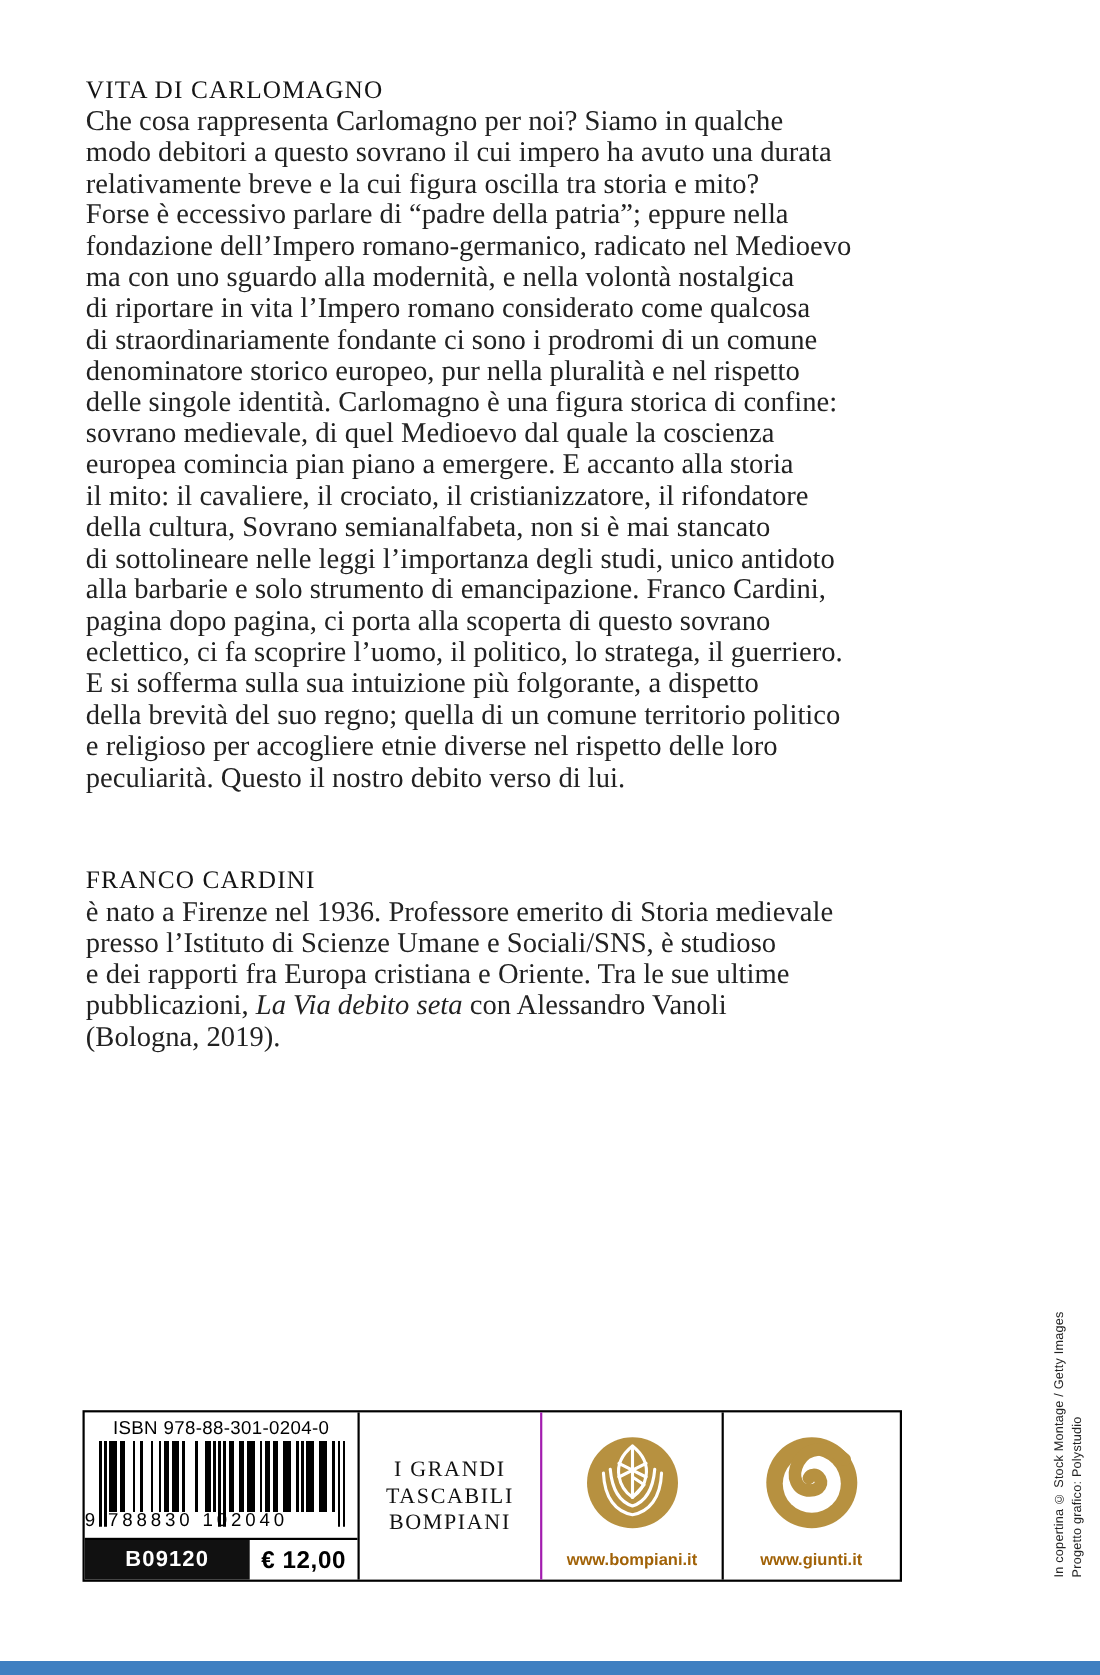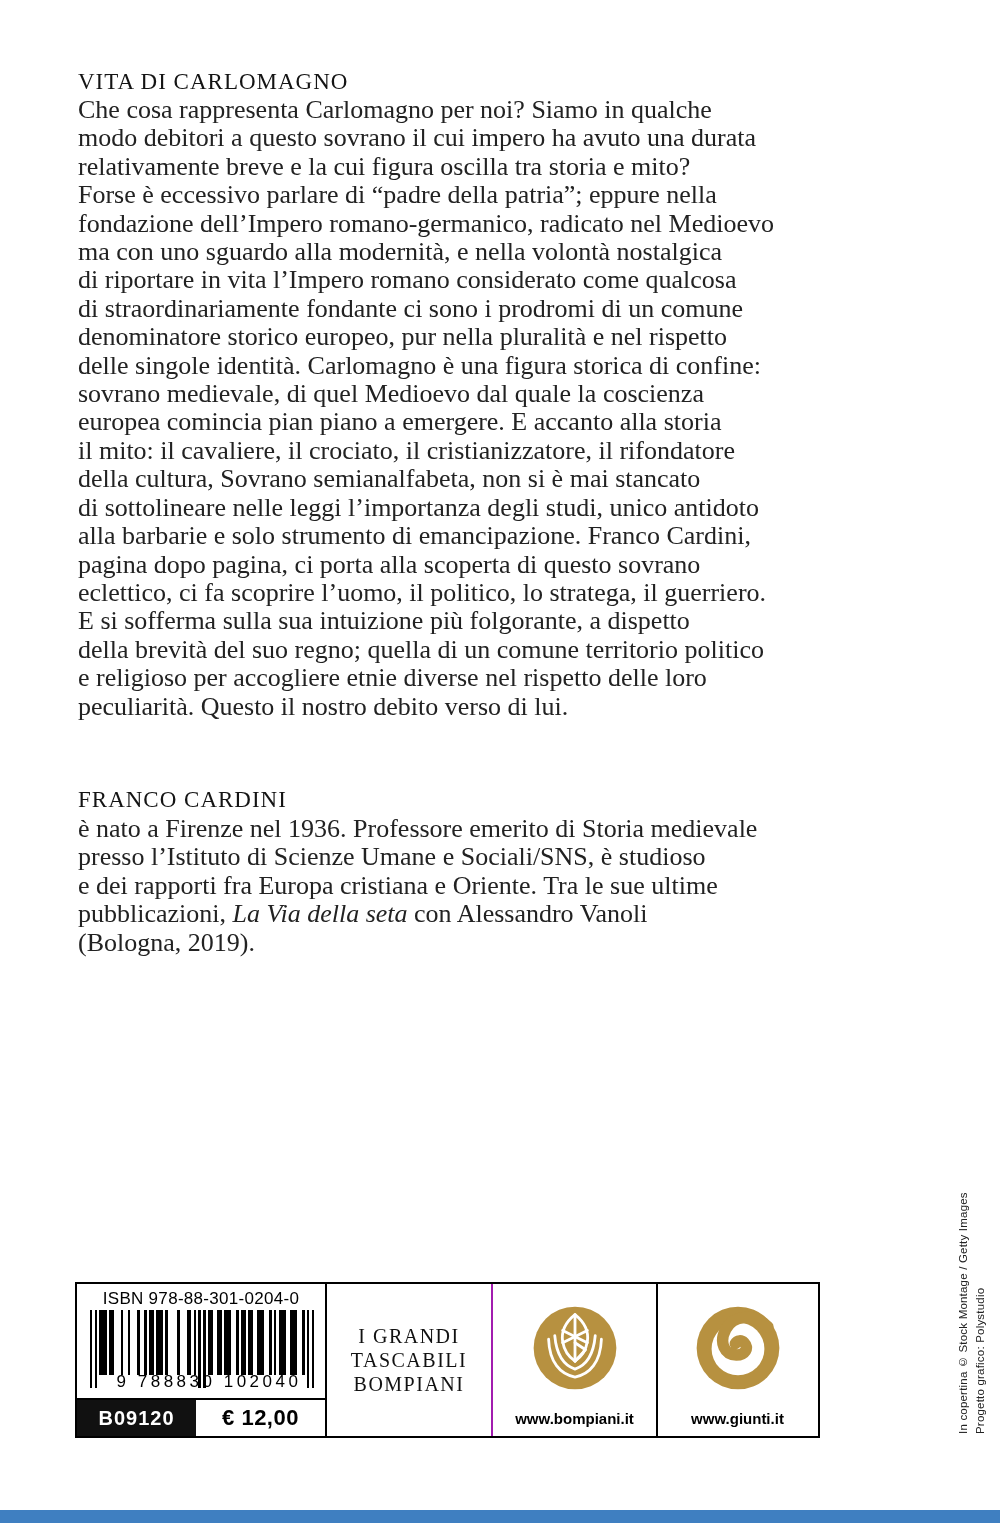--- a/index.html
+++ b/index.html
@@ -67,50 +67,50 @@
   .isbn{
     position:absolute;top:5px;left:0;right:0;
     text-align:center;
     font-size:17px;letter-spacing:0.3px;color:#000;
   }
   .barcode{
     position:absolute;left:13px;top:26px;
     width:224px;height:78px;
   }
   .ean{
-    position:absolute;top:88px;left:16px;right:0;
-    text-align:center;
+    position:absolute;top:88px;left:0;right:0;
+    text-align:left;
     font-size:17px;letter-spacing:3.5px;color:#000;
   }
   .coderow{
     position:absolute;left:0;right:0;bottom:0;height:36px;
     border-top:2px solid #000;box-sizing:content-box;
     display:flex;
   }
   .code{
-    width:119px;background:#111;color:#fff;
+    width:150px;background:#111;color:#fff;
     display:flex;align-items:center;justify-content:center;
     font-weight:bold;font-size:20px;letter-spacing:1px;
   }
   .price{
     flex:1;display:flex;align-items:center;justify-content:center;
     font-weight:bold;font-size:22px;color:#000;letter-spacing:0.5px;
   }
   .series{
     font-family:"Liberation Serif", serif;
     font-size:20px;line-height:24px;letter-spacing:1.5px;
     text-align:center;color:#111;
   }
   .logo{
     position:absolute;top:20px;left:50%;
     width:88px;height:88px;margin-left:-44px;
   }
   .url{
     position:absolute;bottom:9px;left:0;right:0;
-    text-align:center;font-weight:bold;font-size:15px;color:#000000;
+    text-align:center;font-weight:bold;font-size:15px;color:#a16207;
   }
   .bottombar{
     position:absolute;left:0;right:0;bottom:0;height:13px;
   }
 </style>
 </head>
 <body>
 
 <div class="page">
 
@@ -142,21 +142,21 @@
       </div>
   </section>
 
   <section class="bio">
     <div class="heading">FRANCO CARDINI</div>
     <div>
         <div class="line">è nato a Firenze nel 1936. Professore emerito di Storia medievale</div>
         <div class="line">presso l’Istituto di Scienze Umane e Sociali/SNS, è studioso</div>
         <div class="line">e dei rapporti fra Europa cristiana e Oriente. Tra le sue ultime</div>
       </div>
-    <div class="line"><span>pubblicazioni, </span><span class="it">La Via della seta</span><span> con Alessandro Vanoli</span></div>
+    <div class="line"><span>pubblicazioni, </span><span class="it">La Via debito seta</span><span> con Alessandro Vanoli</span></div>
     <div class="line">(Bologna, 2019).</div>
   </section>
 
   <aside class="credits">
     <div>In copertina © Stock Montage / Getty Images</div>
     <div>Progetto grafico: Polystudio</div>
   </aside>
 
   <footer class="pubbox">
 

